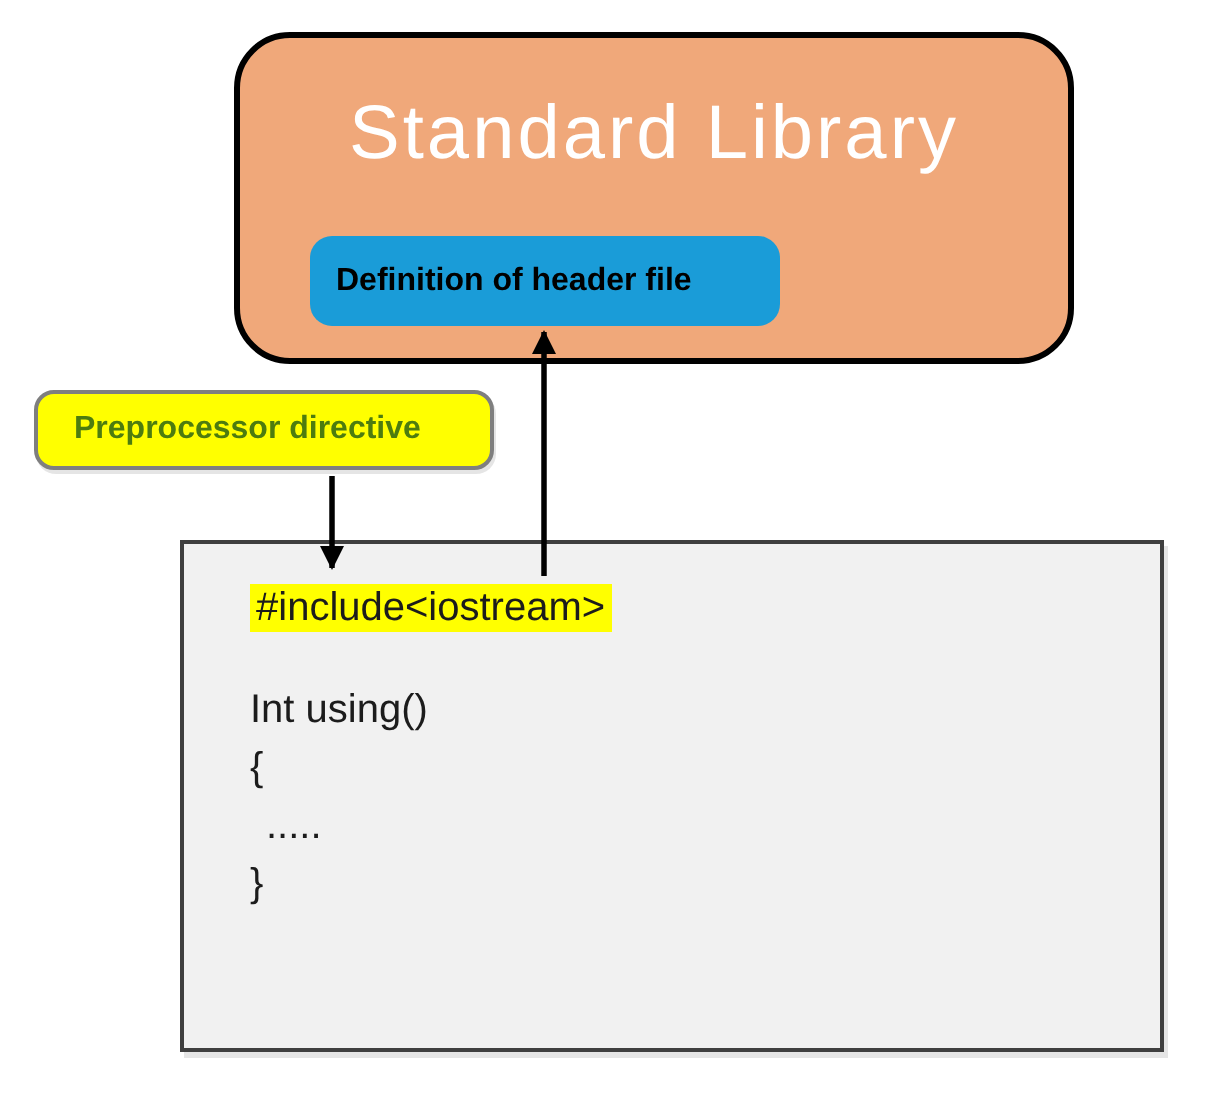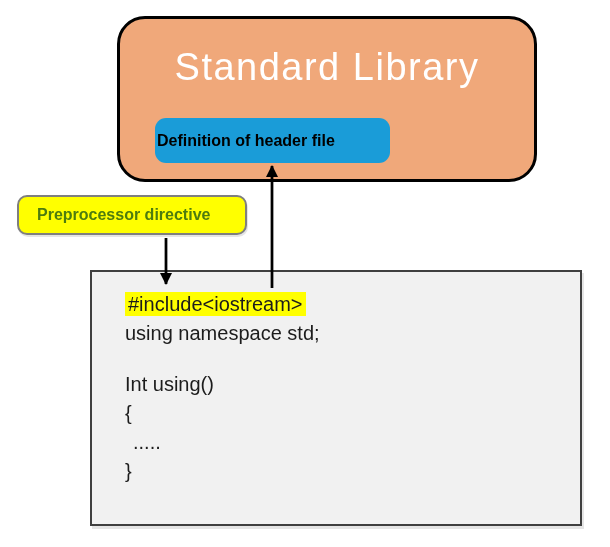--- a/index.html
+++ b/index.html
@@ -34,21 +34,21 @@
   
   .header-def-box {
     position: absolute;
     left: 35px; top: 99px;
     width: 235px; height: 45px;
     box-sizing: border-box;
     background: #1A9CD8;
     border-radius: 11px;
     display: flex;
     align-items: center;
-    padding-left: 2px;
+    padding-left: 13px;
     font-size: 16px;
     font-weight: bold;
     color: #000000;
   }
 
   
   .preprocessor-box {
     position: absolute;
     left: 17px; top: 195px;
     width: 230px; height: 40px;
@@ -103,21 +103,20 @@
     </div>
   </div>
 
   <div class="preprocessor-box">
     <span>Preprocessor directive</span>
   </div>
 
   <div class="code-box">
     <div>
         <div class="code-line"><span class="hl">#include&lt;iostream&gt;</span></div>
-        <div class="code-line"><span>using namespace std;</span></div>
         <div class="code-line empty">&nbsp;</div>
         <div class="code-line"><span>Int using()</span></div>
         <div class="code-line"><span>{</span></div>
         <div class="code-line indent"><span>.....</span></div>
         <div class="code-line"><span>}</span></div>
       </div>
   </div>
 
   <svg class="arrow-layer" viewBox="0 0 610 547" xmlns="http://www.w3.org/2000/svg">
     <defs>

